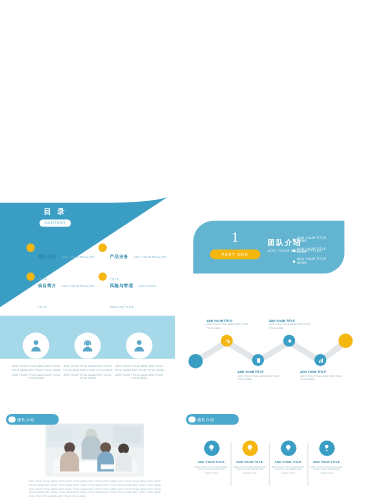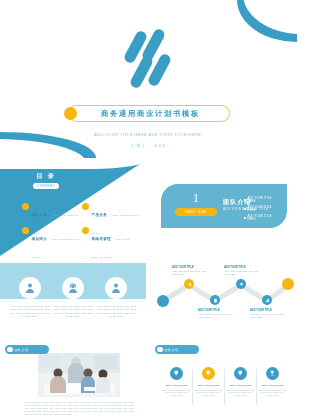--- a/index.html
+++ b/index.html
@@ -174,39 +174,20 @@
   .ic-circle{width:13px;height:13px;border-radius:50%;margin:0 auto;display:flex;align-items:center;justify-content:center;}
   .ic-circle svg{width:6.5px;height:6.5px;}
   .ic-h{margin-top:4px;color:#2b84a8;font-size:2.5px;font-weight:bold;letter-spacing:.1px;}
   .ic-p{margin-top:1.5px;color:#a9bfc9;font-size:2px;line-height:2.9px;}
 </style>
 </head>
 <body>
 
 <div class="deck">
 
-  <div class="slide" id="slide-cover">
-    <div class="cover-corner-tr"></div>
-    <div class="cover-corner-bl"></div>
-
-    <div class="logo">
-      <span class="bar b1"></span>
-        <span class="bar b2"></span>
-      <span class="bar b3"></span>
-        <span class="bar b4"></span>
-    </div>
-
-    <div class="title-pill">
-      <span class="title-dot"></span>
-      <span class="title-cn">商务通用商业计划书模板</span>
-    </div>
-
-    <div class="cover-sub">ADD YOUR TITLE HERE.ADD YOUR TITLE HERE.</div>
-    <div class="cover-presenter">汇报人： XXX</div>
-  </div>
 
   <div class="slide" id="slide-contents">
     <div class="diag-wedge"></div>
     <div class="diag-top-white"></div>
 
     <div class="contents-head">
       <div class="contents-title">目 录</div>
       <div class="contents-badge">CONTENT</div>
     </div>
 

